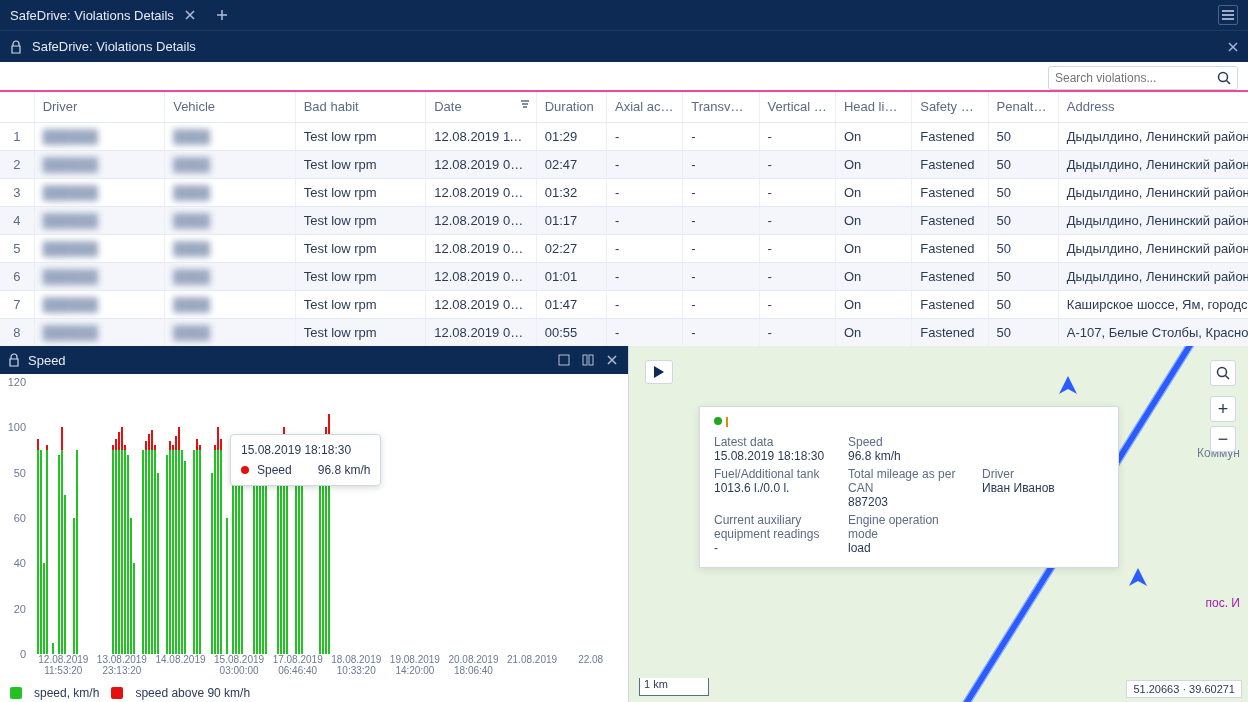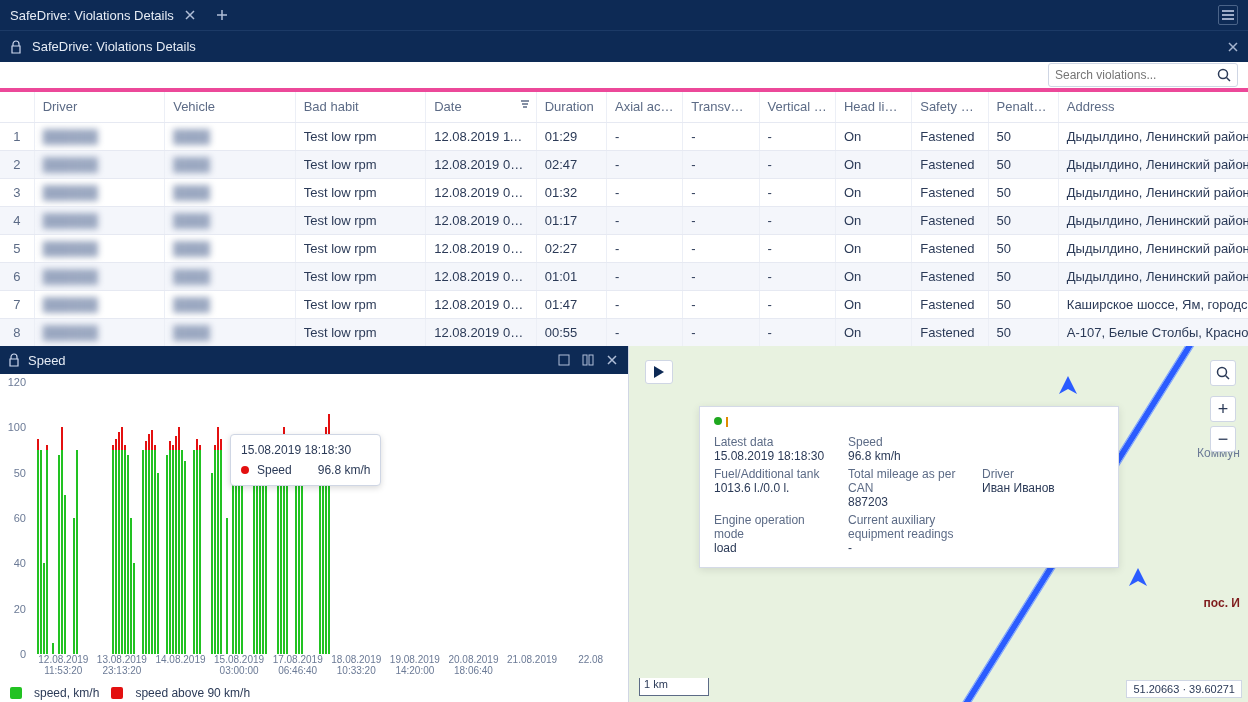--- a/index.html
+++ b/index.html
@@ -13,21 +13,21 @@
   .tab-add { margin-left: 6px; }
   .spacer { flex:1; }
   .hamburger { margin-right:10px; width:20px; height:20px; display:flex; align-items:center; justify-content:center; cursor:pointer; border:1px solid #4a6388; border-radius:2px; }
 
   
   .subhead { height:32px; background:#0d2a55; border-top:1px solid #1c3a66; display:flex; align-items:center; color:#e6ecf5; padding:0 10px; gap:8px; }
   .lock-icon { width:14px; height:14px; }
   .sub-close { margin-left:auto; cursor:pointer; opacity:.8; }
 
   
-  .searchrow { height:30px; display:flex; align-items:center; justify-content:flex-end; padding:4px 10px; border-bottom:4px solid #ec4899; }
+  .searchrow { height:30px; display:flex; align-items:flex-start; justify-content:flex-end; padding:4px 10px; border-bottom:2px solid #ec4899; }
   .searchbox { display:flex; align-items:center; border:1px solid #cfd6e4; border-radius:3px; height:24px; padding:0 6px; width:190px; gap:6px; }
   .searchbox input { border:none; outline:none; flex:1; font-size:12px; color:#556; }
 
   
   .tablewrap { height: calc(100% - 30px - 32px - 30px - 356px); overflow:hidden; }
   table { width: 1320px; border-collapse: collapse; table-layout:fixed; }
   th, td { text-align:left; padding:6px 8px; font-size:13px; border-bottom:1px solid #e6e9f2; white-space:nowrap; overflow:hidden; text-overflow:ellipsis; border-right:1px solid #eceff6; }
   th { color:#5c6b86; font-weight:400; background:#fff; height:30px; position:relative; }
   tbody tr:nth-child(even) td { background:#f4f6fb; }
   tbody tr:nth-child(odd) td { background:#fff; }
@@ -631,21 +631,21 @@
       <svg style="position:absolute;left:430px;top:30px" width="18" height="18">
           <polygon points="9,0 18,18 9,13 0,18" fill="#2b5cff"></polygon>
         </svg>
       <svg style="position:absolute;left:455px;top:130px" width="18" height="18">
           <polygon points="9,0 18,18 9,13 0,18" fill="#e31010"></polygon>
         </svg>
       <svg style="position:absolute;left:500px;top:222px" width="18" height="18">
           <polygon points="9,0 18,18 9,13 0,18" fill="#2b5cff"></polygon>
         </svg>
       <span style="position:absolute; right:8px; top:100px; font-size:12px; color:#6b7a96;">Коммун</span>
-      <span style="position:absolute; right:8px; top:250px; font-size:12px; color:#7f1d1d;font-weight:bold;">пос. И</span>
+      <span style="position:absolute; right:8px; top:250px; font-size:12px; color:#a21caf;">пос. И</span>
 
       <div class="play">
         <svg width="10" height="12" viewBox="0 0 10 12">
             <polygon points="0,0 10,6 0,12" fill="#0d2a55"></polygon>
           </svg>
       </div>
       <div class="ctl search">
         <svg width="14" height="14" viewBox="0 0 14 14">
             <circle cx="6" cy="6" r="4.5" fill="none" stroke="#2b3a57" stroke-width="1.5"></circle>
             <path d="M9.5 9.5 L13 13" stroke="#2b3a57" stroke-width="1.5"></path>
@@ -675,26 +675,26 @@
             </div>
           <div>
               <div class="lbl">Total mileage as per CAN</div>
               <div>887203</div>
             </div>
           <div>
               <div class="lbl">Driver</div>
               <div>Иван Иванов</div>
             </div>
           <div>
+              <div class="lbl">Current auxiliary equipment readings</div>
+              <div>-</div>
+            </div>
+          <div>
               <div class="lbl">Engine operation mode</div>
               <div>load</div>
-            </div>
-          <div>
-              <div class="lbl">Current auxiliary equipment readings</div>
-              <div>-</div>
             </div>
         </div>
       </div>
 
       <div class="scale">1 km</div>
       <div class="coords">51.20663 · 39.60271</div>
     </div>
   </div>
 </div>
 

